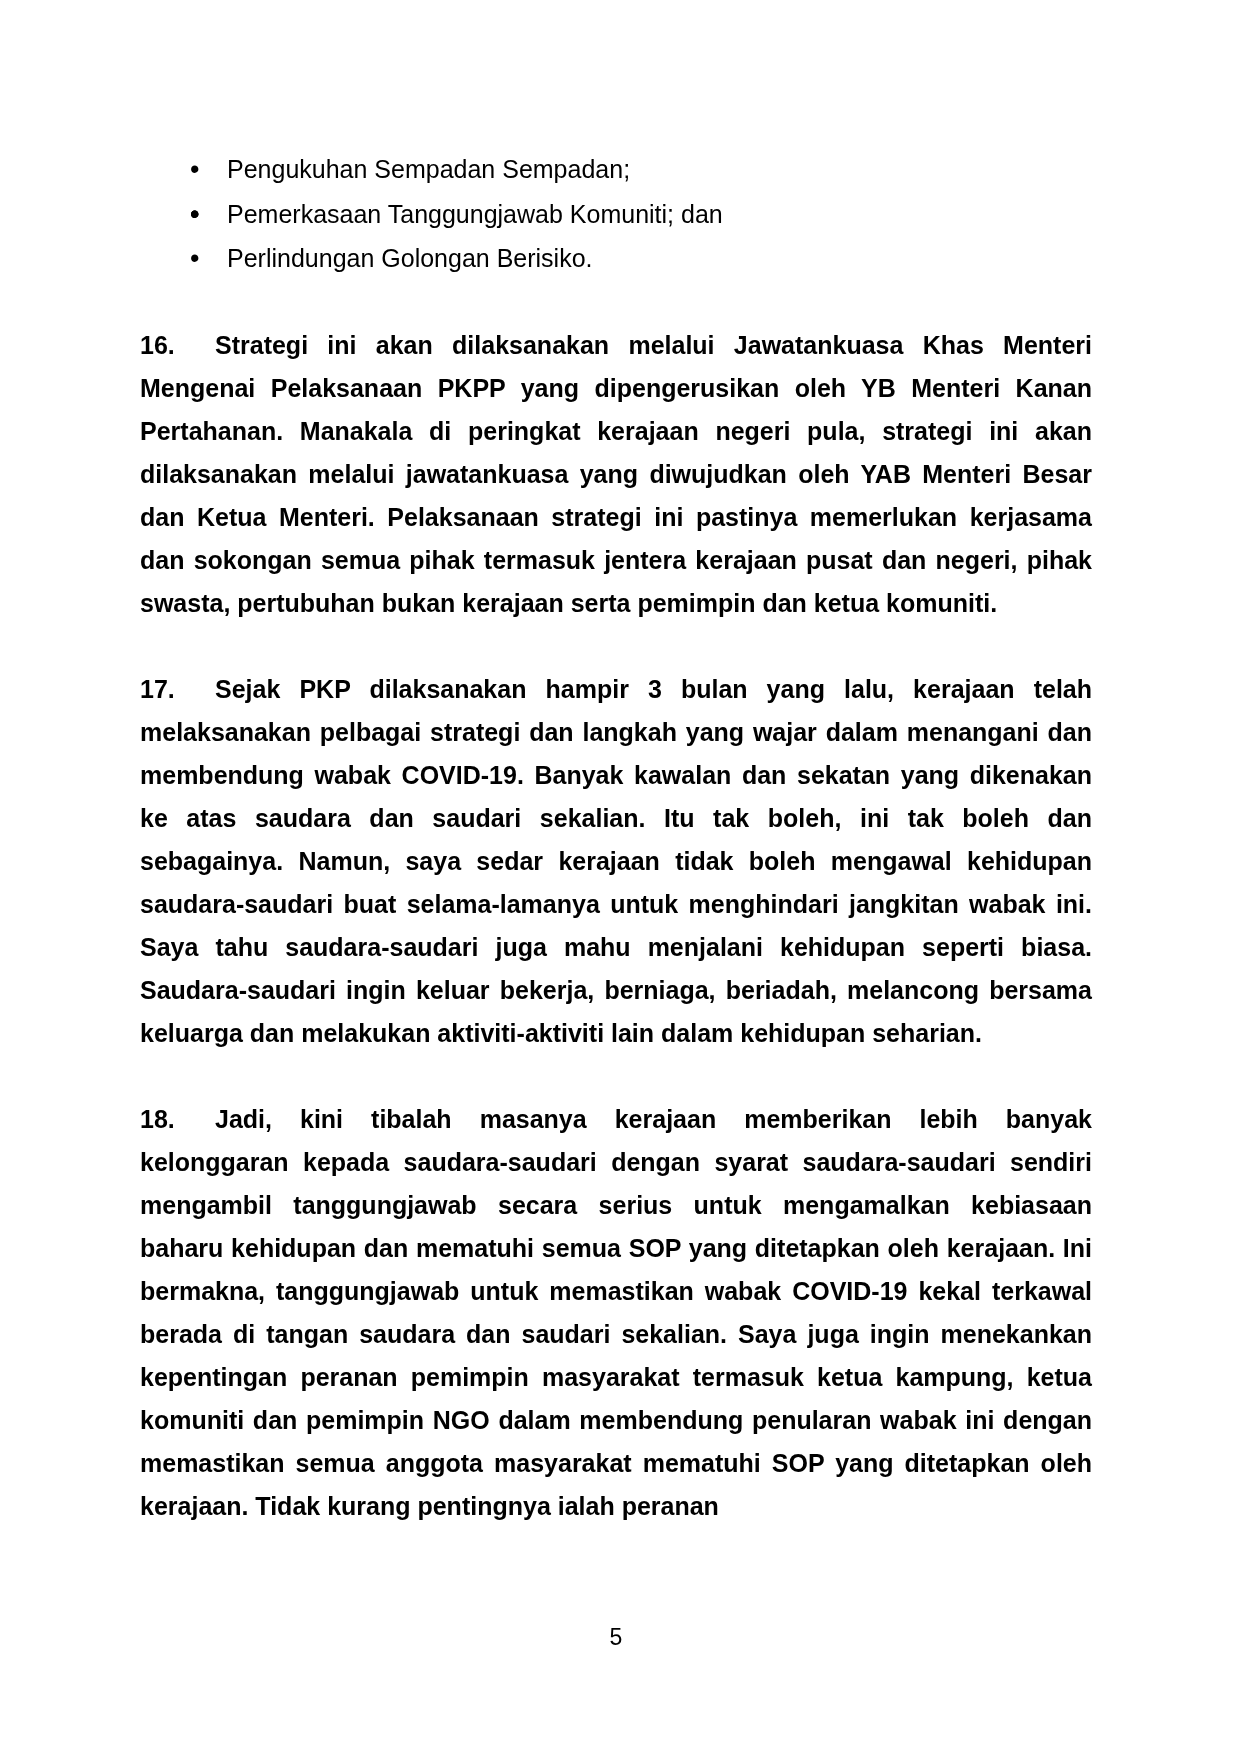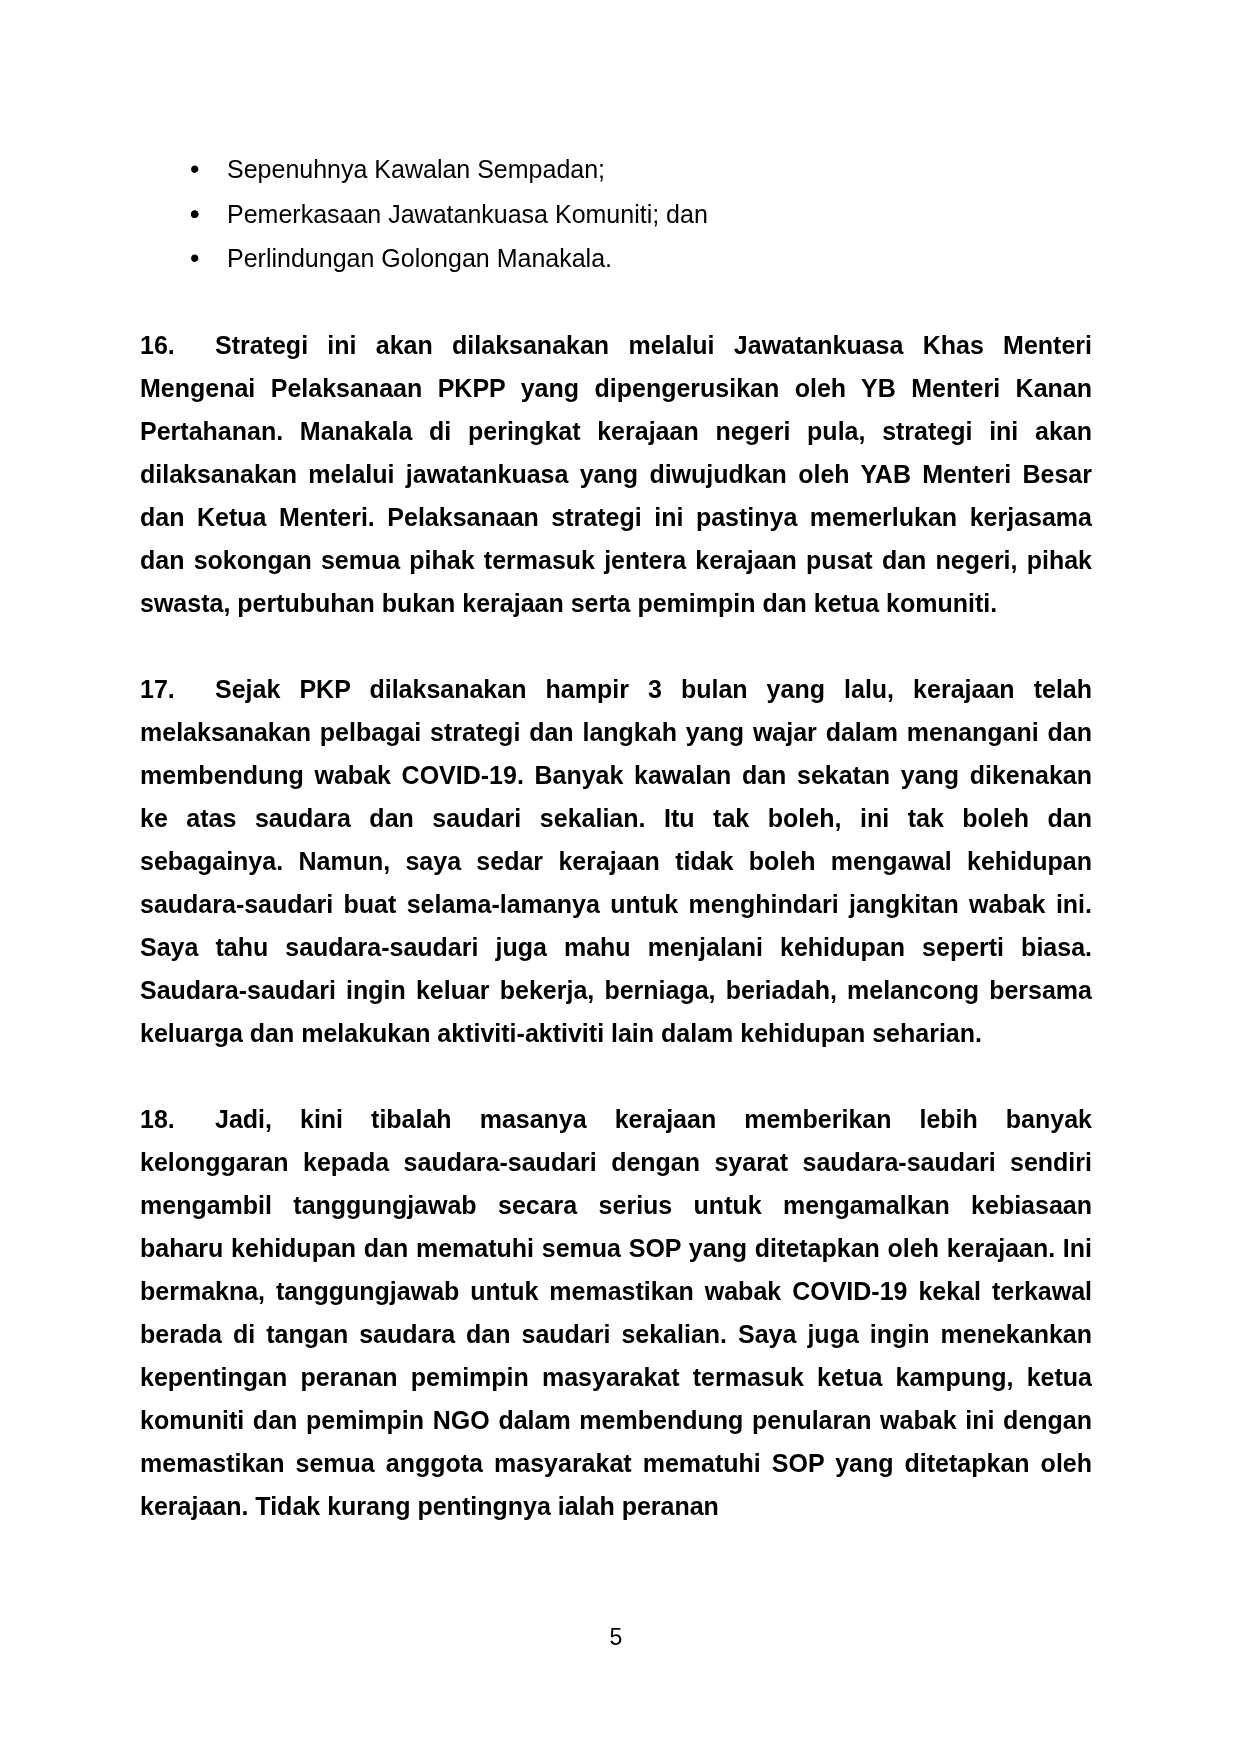--- a/index.html
+++ b/index.html
@@ -62,35 +62,35 @@
 </style>
 </head>
 <body>
 
 <div class="page">
   <div class="content">
 
     <ul class="bullet-list">
       <li>
         <span class="marker">•</span>
-        <span>Sepenuhnya Kawalan Sempadan;</span>
+        <span>Pengukuhan Sempadan Sempadan;</span>
       </li>
       <li>
         <span class="marker">•</span>
       </li>
       <li>
         <span class="marker">•</span>
       </li>
       <li>
         <span class="marker">•</span>
-        <span>Pemerkasaan Jawatankuasa Komuniti; dan</span>
+        <span>Pemerkasaan Tanggungjawab Komuniti; dan</span>
       </li>
       <li>
         <span class="marker">•</span>
-        <span>Perlindungan Golongan Manakala.</span>
+        <span>Perlindungan Golongan Berisiko.</span>
       </li>
     </ul>
 
     <p class="para"><span class="para-num">16.</span><span>Strategi ini akan dilaksanakan melalui Jawatankuasa Khas Menteri Mengenai Pelaksanaan PKPP yang dipengerusikan oleh YB Menteri Kanan Pertahanan. Manakala di peringkat kerajaan negeri pula, strategi ini akan dilaksanakan melalui jawatankuasa yang diwujudkan oleh YAB Menteri Besar dan Ketua Menteri. Pelaksanaan strategi ini pastinya memerlukan kerjasama dan sokongan semua pihak termasuk jentera kerajaan pusat dan negeri, pihak swasta, pertubuhan bukan kerajaan serta pemimpin dan ketua komuniti.</span></p>
 
     <p class="para"><span class="para-num">17.</span><span>Sejak PKP dilaksanakan hampir 3 bulan yang lalu, kerajaan telah melaksanakan pelbagai strategi dan langkah yang wajar dalam menangani dan membendung wabak COVID-19. Banyak kawalan dan sekatan yang dikenakan ke atas saudara dan saudari sekalian. Itu tak boleh, ini tak boleh dan sebagainya. Namun, saya sedar kerajaan tidak boleh mengawal kehidupan saudara-saudari buat selama-lamanya untuk menghindari jangkitan wabak ini. Saya tahu saudara-saudari juga mahu menjalani kehidupan seperti biasa. Saudara-saudari ingin keluar bekerja, berniaga, beriadah, melancong bersama keluarga dan melakukan aktiviti-aktiviti lain dalam kehidupan seharian.</span></p>
 
     <p class="para"><span class="para-num">18.</span><span>Jadi, kini tibalah masanya kerajaan memberikan lebih banyak kelonggaran kepada saudara-saudari dengan syarat saudara-saudari sendiri mengambil tanggungjawab secara serius untuk mengamalkan kebiasaan baharu kehidupan dan mematuhi semua SOP yang ditetapkan oleh kerajaan. Ini bermakna, tanggungjawab untuk memastikan wabak COVID-19 kekal terkawal berada di tangan saudara dan saudari sekalian. Saya juga ingin menekankan kepentingan peranan pemimpin masyarakat termasuk ketua kampung, ketua komuniti dan pemimpin NGO dalam membendung penularan wabak ini dengan memastikan semua anggota masyarakat mematuhi SOP yang ditetapkan oleh kerajaan. Tidak kurang pentingnya ialah peranan</span></p>
 
   </div>

